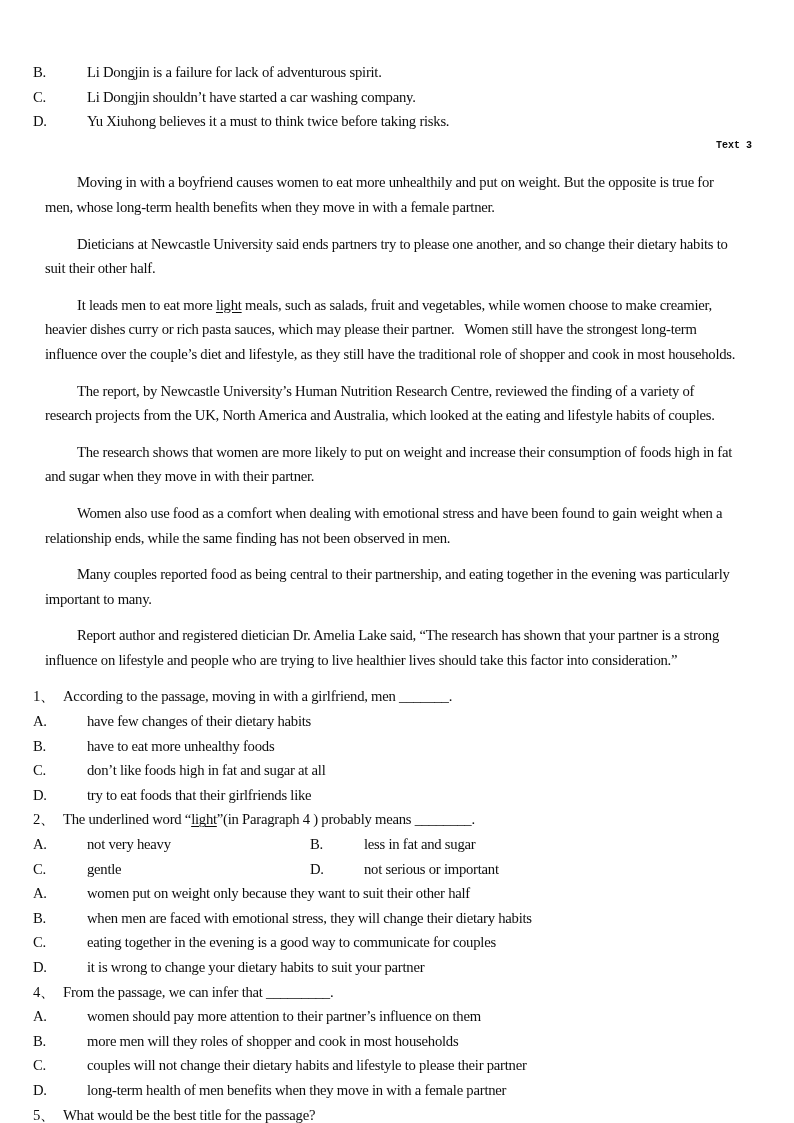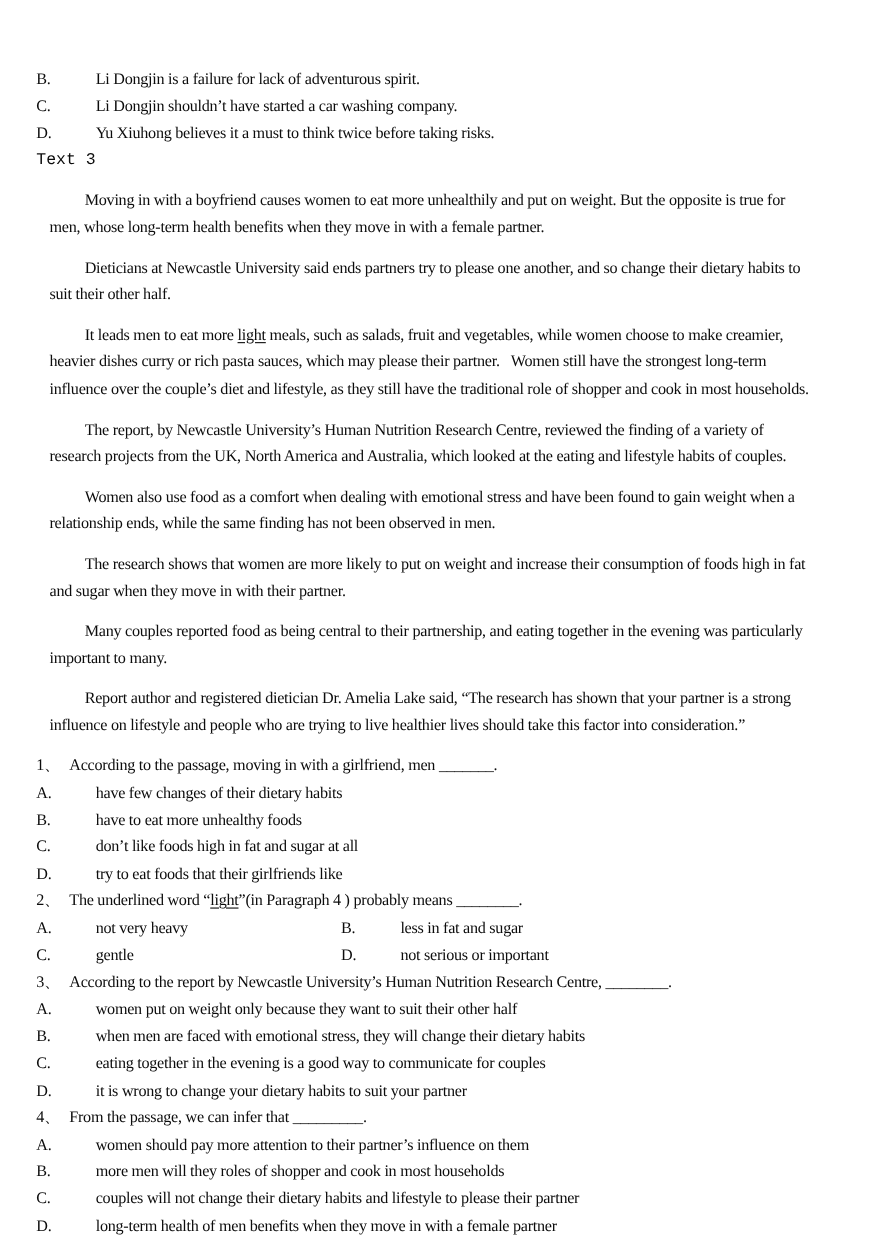--- a/index.html
+++ b/index.html
@@ -14,23 +14,23 @@
   }
   
   .opt{display:flex;line-height:24.6px;}
   .opt .letter{flex:0 0 30px;}
   .opt .otext{flex:1 1 auto;margin-left:24px;}
   
   p.para{margin:12px;line-height:24.6px;text-indent:32px;white-space:pre-wrap;}
   .uline{text-decoration:underline;text-underline-offset:2px;}
   
   .txt-head{
-    text-align:left;line-height:24.6px;
+    text-align:right;line-height:24.6px;
     font-family:"Liberation Mono", monospace;
-    font-weight:400;font-size:15px;letter-spacing:0;
+    font-weight:700;font-size:10px;letter-spacing:0;
   }
   
   .q{line-height:24.6px;}
   .q .qnum{display:inline-block;width:30px;}
   
   .opt-grid{display:grid;grid-template-columns:277px 1fr;}
 </style>
 </head>
 <body>
 
@@ -48,22 +48,22 @@
     <span class="letter">D.</span>
     <span class="otext">Yu Xiuhong believes it a must to think twice before taking risks.</span>
   </div>
 
   <div class="txt-head">Text 3</div>
 
   <p class="para">Moving in with a boyfriend causes women to eat more unhealthily and put on weight. But the opposite is true for men, whose long-term health benefits when they move in with a female partner.</p>
   <p class="para">Dieticians at Newcastle University said ends partners try to please one another, and so change their dietary habits to suit their other half.</p>
   <p class="para"><span>It leads men to eat more </span><span class="uline">light</span><span> meals, such as salads, fruit and vegetables, while women choose to make creamier, heavier dishes curry or rich pasta sauces, which may please their partner.   Women still have the strongest long-term influence over the couple’s diet and lifestyle, as they still have the traditional role of shopper and cook in most households.</span></p>
   <p class="para">The report, by Newcastle University’s Human Nutrition Research Centre, reviewed the finding of a variety of research projects from the UK, North America and Australia, which looked at the eating and lifestyle habits of couples.</p>
+  <p class="para">The research shows that women are more likely to put on weight and increase their consumption of foods high in fat and sugar when they move in with their partner.</p>
   <p class="para">Women also use food as a comfort when dealing with emotional stress and have been found to gain weight when a relationship ends, while the same finding has not been observed in men.</p>
-  <p class="para">The research shows that women are more likely to put on weight and increase their consumption of foods high in fat and sugar when they move in with their partner.</p>
   <p class="para">Many couples reported food as being central to their partnership, and eating together in the evening was particularly important to many.</p>
   <p class="para">Report author and registered dietician Dr. Amelia Lake said, “The research has shown that your partner is a strong influence on lifestyle and people who are trying to live healthier lives should take this factor into consideration.”</p>
 
   <div class="q">
     <span class="qnum">1、</span><span>According to the passage, moving in with a girlfriend, men _______.</span>
   </div>
   <div class="opt">
     <span class="letter">A.</span>
     <span class="otext">have few changes of their dietary habits</span>
   </div>
@@ -97,23 +97,20 @@
     <div class="opt">
       <span class="letter">C.</span>
       <span class="otext">gentle</span>
     </div>
     <div class="opt">
       <span class="letter">D.</span>
       <span class="otext">not serious or important</span>
     </div>
   </div>
 
-  <div class="q">
-    <span class="qnum">3、</span><span>According to the report by Newcastle University’s Human Nutrition Research Centre, ________.</span>
-  </div>
   <div class="opt">
     <span class="letter">A.</span>
     <span class="otext">women put on weight only because they want to suit their other half</span>
   </div>
   <div class="opt">
     <span class="letter">B.</span>
     <span class="otext">when men are faced with emotional stress, they will change their dietary habits</span>
   </div>
   <div class="opt">
     <span class="letter">C.</span>

